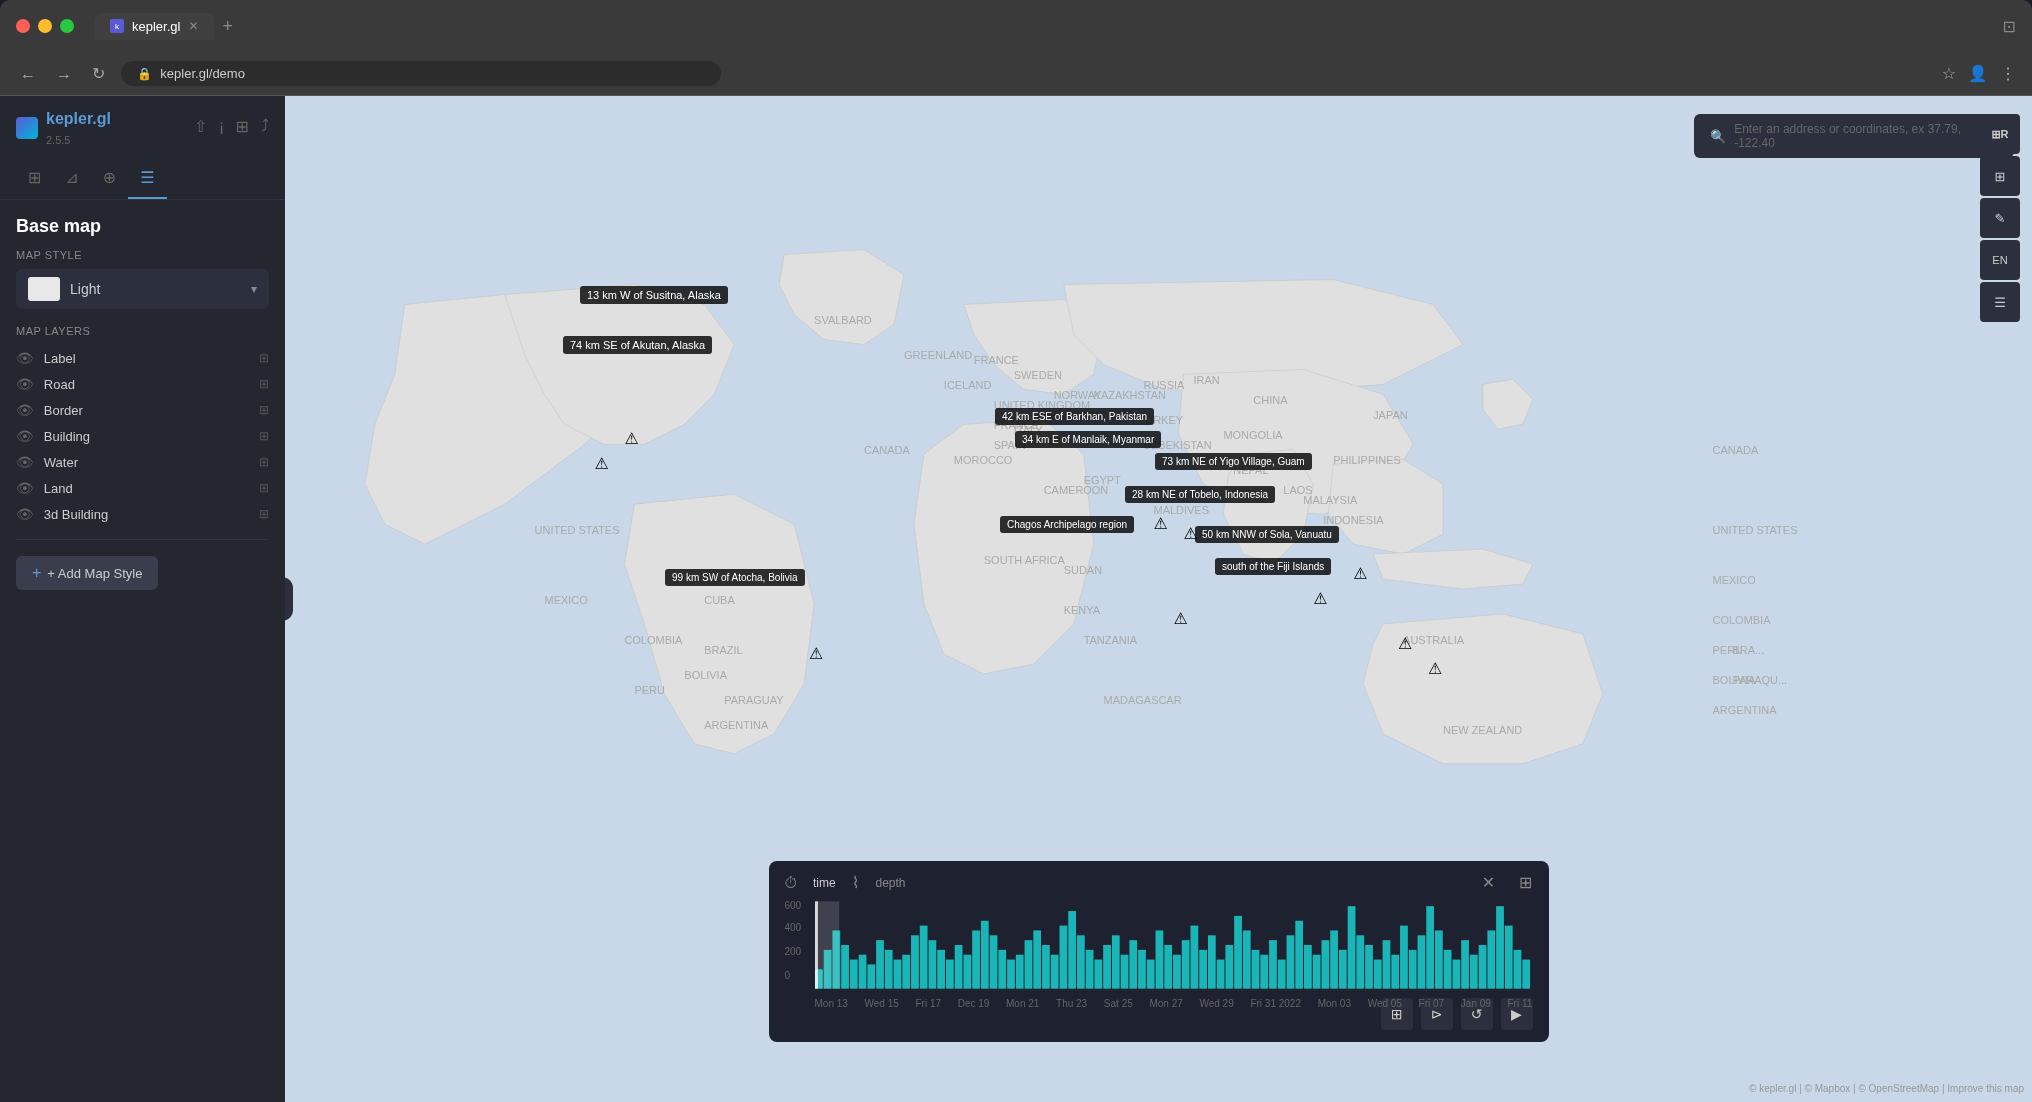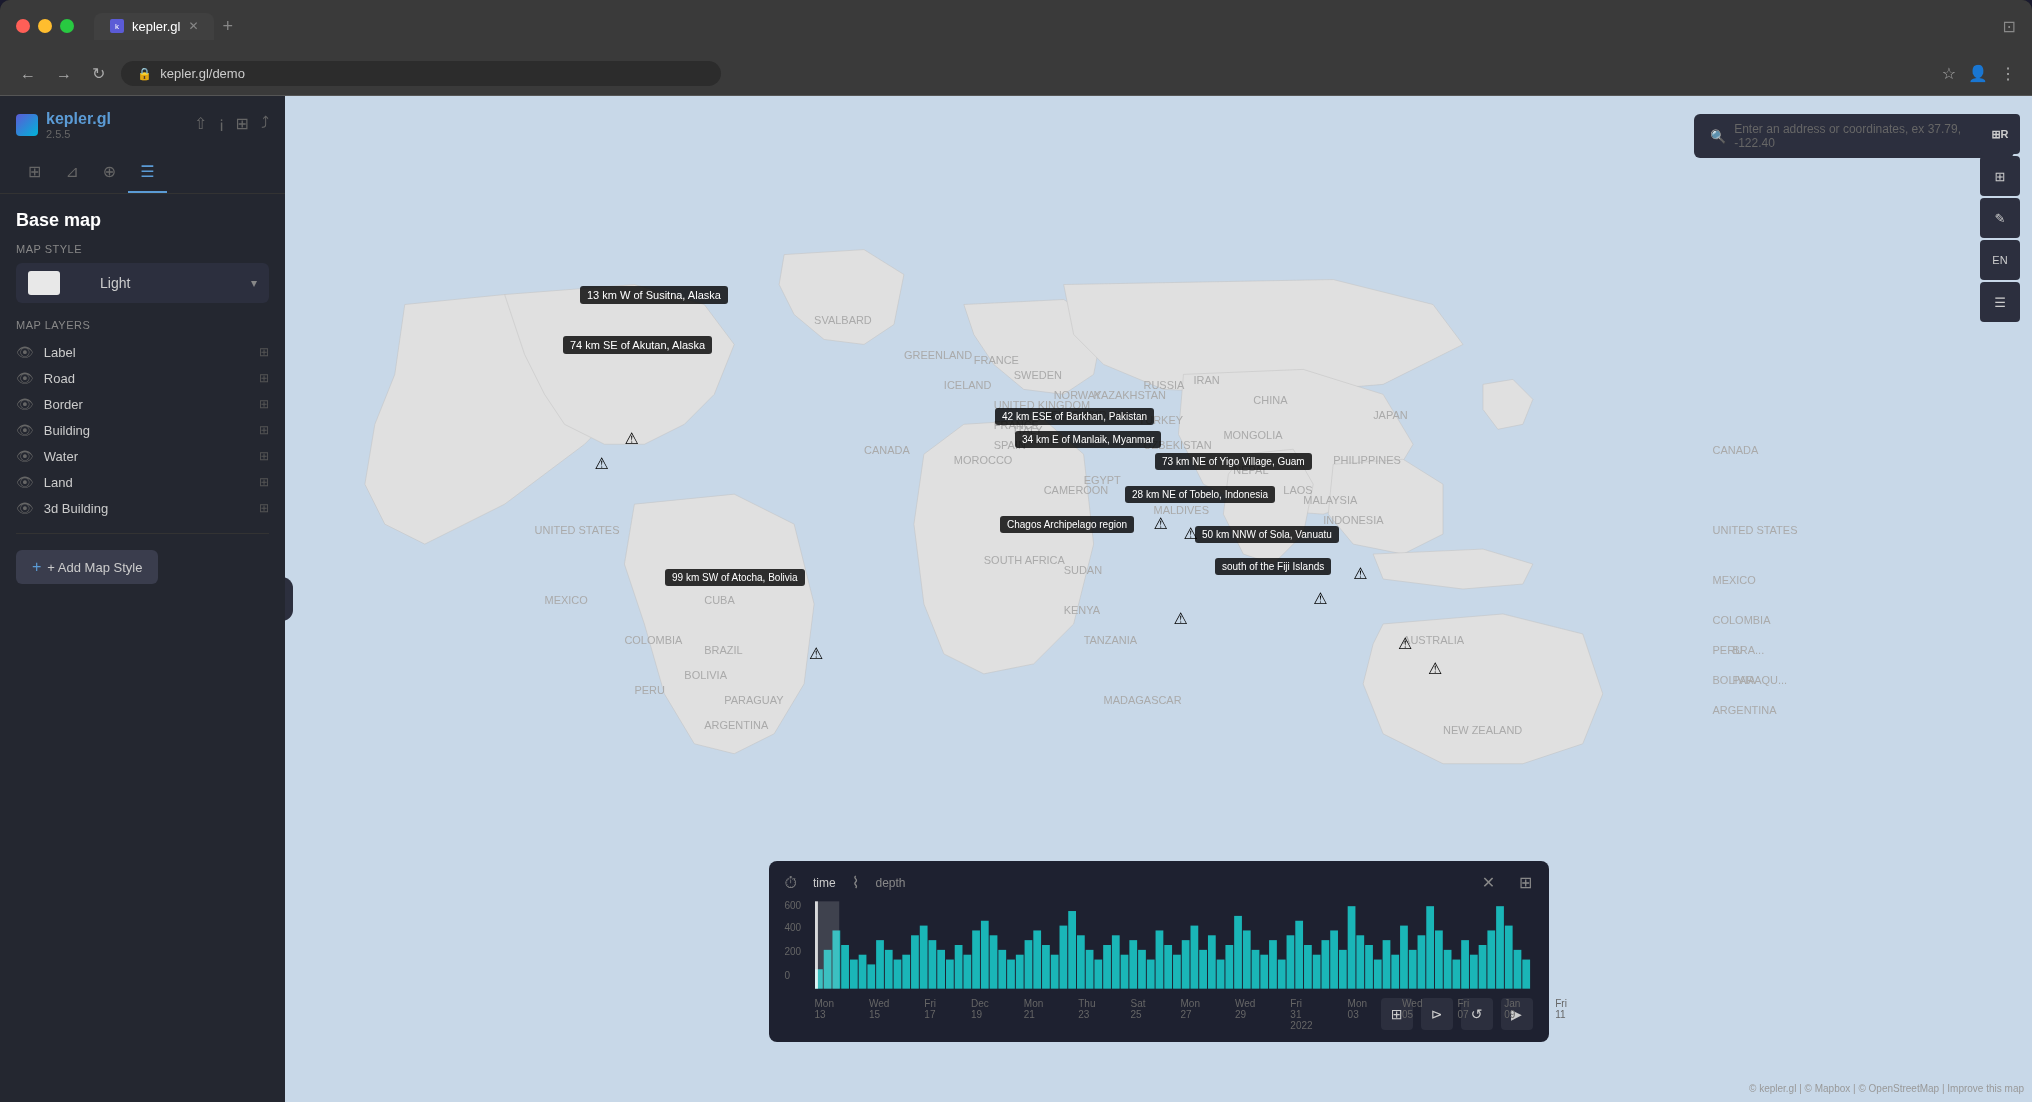--- a/index.html
+++ b/index.html
@@ -27,29 +27,29 @@
 
     
     .app-content { flex: 1; display: flex; overflow: hidden; }
 
     
     .sidebar { width: 285px; background: #242730; display: flex; flex-direction: column; flex-shrink: 0; }
     .sidebar-header { padding: 14px 16px 8px; display: flex; align-items: center; justify-content: space-between; }
     .logo-area { display: flex; align-items: center; gap: 8px; }
     .logo-icon { width: 22px; height: 22px; background: linear-gradient(135deg, #5b5bd6, #00b4d8); border-radius: 4px; }
     .logo-text { color: #5b9bd5; font-size: 16px; font-weight: bold; }
-    .version { color: #666; font-size: 11px; margin-top: 0; }
+    .version { color: #666; font-size: 11px; margin-top: 6px; }
     .sidebar-icons { display: flex; gap: 12px; color: #666; font-size: 16px; }
     .sidebar-nav { display: flex; gap: 0; border-bottom: 1px solid #333; padding: 0 16px; margin-top: 4px; }
     .sidebar-nav-btn { padding: 10px 12px; color: #666; cursor: pointer; font-size: 16px; border-bottom: 2px solid transparent; }
     .sidebar-nav-btn.active { color: #5b9bd5; border-bottom: 2px solid #5b9bd5; }
     .sidebar-body { flex: 1; overflow-y: auto; padding: 16px; }
     .section-title { color: #fff; font-size: 18px; font-weight: 600; margin-bottom: 12px; }
     .subsection-label { color: #888; font-size: 11px; text-transform: uppercase; letter-spacing: 0.5px; margin-bottom: 8px; margin-top: 12px; }
-    .map-style-selector { display: flex; align-items: center; background: #2c2f3e; border-radius: 6px; padding: 8px 12px; cursor: pointer; gap: 30px; }
+    .map-style-selector { display: flex; align-items: center; background: #2c2f3e; border-radius: 6px; padding: 8px 12px; cursor: pointer; }
     .style-preview { width: 32px; height: 24px; background: #e8e8e8; border-radius: 3px; margin-right: 10px; }
     .style-name { color: #ccc; font-size: 14px; flex: 1; }
     .chevron { color: #888; font-size: 12px; }
     .map-layers-section { margin-top: 16px; }
     .layer-row { display: flex; align-items: center; padding: 5px 0; }
     .layer-eye { color: #666; font-size: 14px; margin-right: 10px; cursor: pointer; }
     .layer-name { color: #ccc; font-size: 13px; flex: 1; }
     .layer-settings { color: #555; font-size: 12px; cursor: pointer; }
     .divider { border: none; border-top: 1px solid #333; margin: 12px 0; }
     .color-row { display: flex; align-items: center; padding: 6px 0; }
@@ -454,21 +454,21 @@
             <rect x="693" y="30" width="8" height="60" fill="#1ac6c6" opacity="0.9"></rect>
             <rect x="702" y="5" width="8" height="85" fill="#1ac6c6" opacity="0.9"></rect>
             <rect x="711" y="25" width="8" height="65" fill="#1ac6c6" opacity="0.9"></rect>
             <rect x="720" y="50" width="8" height="40" fill="#1ac6c6" opacity="0.9"></rect>
             <rect x="729" y="60" width="8" height="30" fill="#1ac6c6" opacity="0.9"></rect>
 
             <rect x="0" y="0" width="25" height="90" fill="rgba(255,255,255,0.15)"></rect>
             <rect x="0" y="0" width="3" height="90" fill="white" opacity="0.8"></rect>
           </svg>
           
-          <div class="time-x-axis" style="margin-left:30px;gap:35px;">
+          <div class="time-x-axis" style="margin-left:30px;">
             <span>Mon 13</span>
             <span>Wed 15</span>
             <span>Fri 17</span>
             <span>Dec 19</span>
             <span>Mon 21</span>
             <span>Thu 23</span>
             <span>Sat 25</span>
             <span>Mon 27</span>
             <span>Wed 29</span>
             <span>Fri 31 2022</span>

